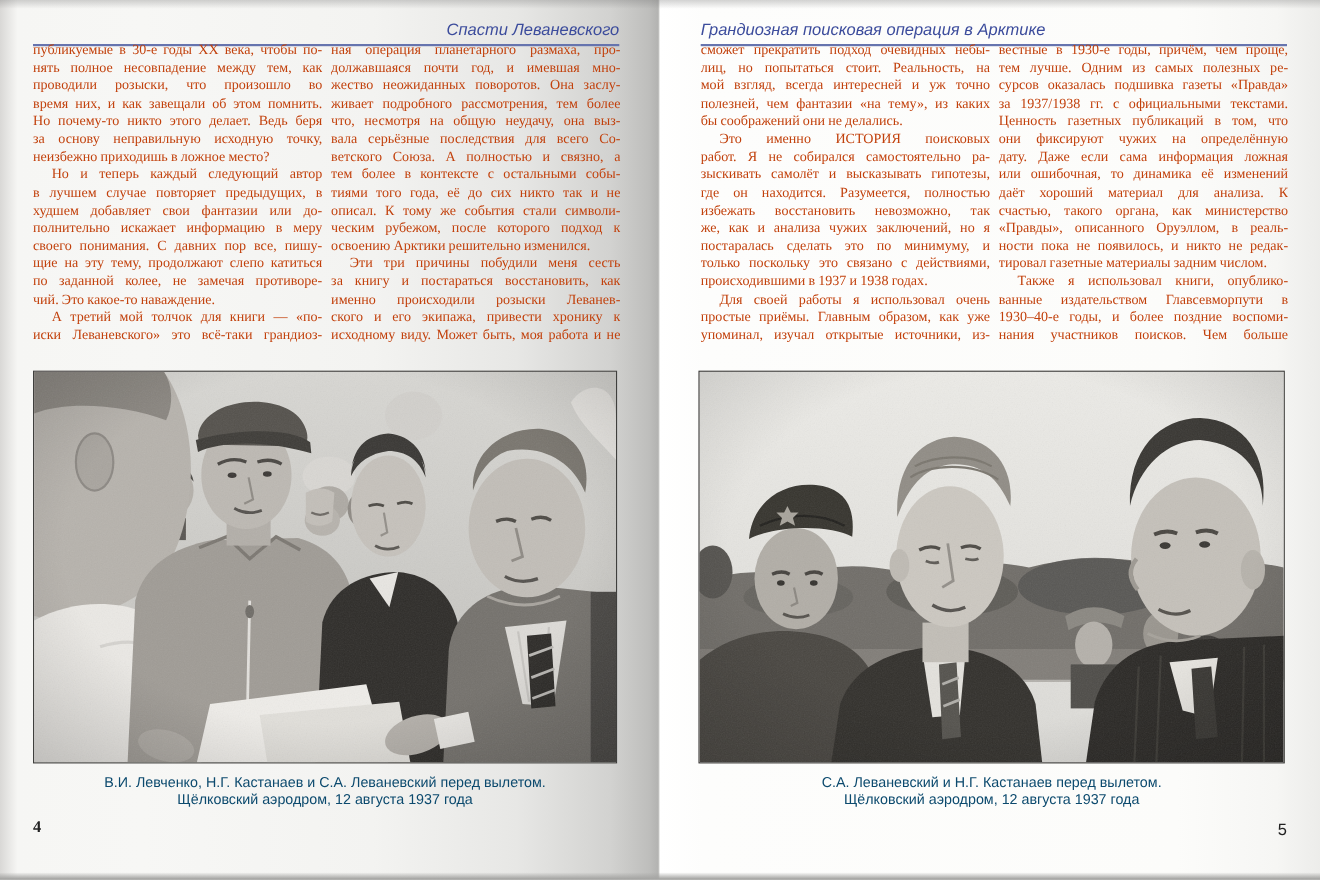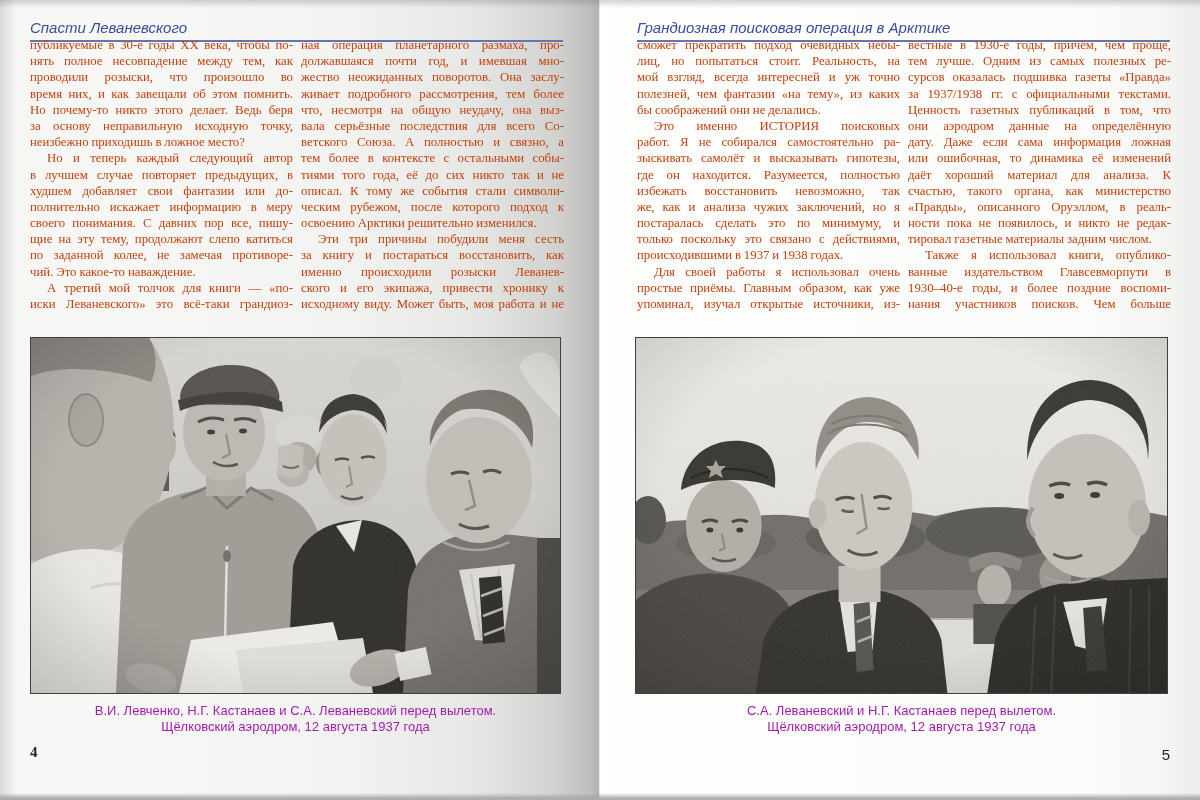--- a/index.html
+++ b/index.html
@@ -11,32 +11,32 @@
                 #e7e7e5 470px,#d2d2d0 555px,#bebebc 590px,#b2b2b0 599px);}
   .page-right{left:599px;width:601px;border-left:1px solid #e9e9e7;box-sizing:border-box;
      background:linear-gradient(90deg,#ffffff 0px,#fdfdfc 40px,#fcfcfa 470px,#f6f6f4 560px,#ececea 601px);}
   .edge-top{position:absolute;left:0;top:0;width:1200px;height:8px;
      background:linear-gradient(180deg,rgba(110,110,110,.30),rgba(110,110,110,0));}
   .edge-bottom{position:absolute;left:0;bottom:0;width:1200px;height:7px;
      background:linear-gradient(180deg,rgba(120,120,120,0),#a5a5a3 85%,#b9b9b7 100%);}
 
   .hdr{position:absolute;top:19px;width:533px;font:italic 15px/18px "Liberation Sans",sans-serif;
        color:#3c4c9c;padding-bottom:3px;border-bottom:2px solid #6674ae;}
-  .hdr-l{left:30px;text-align:left;}
+  .hdr-l{left:30px;text-align:right;}
   .hdr-r{left:38px;text-align:left;}
 
   .col{position:absolute;top:37px;width:263px;color:#c2410c;}
   .line{height:16.2px;line-height:16.2px;font-size:12.8px;overflow:hidden;word-spacing:-0.3px;}
   .jl{text-align:justify;text-align-last:justify;}
   .ind{text-indent:17px;}
 
   .photo{position:absolute;top:337px;height:357px;border:1px solid #3f3f3d;box-sizing:border-box;
          background:#cfcecb;}
   .photo svg{display:block;width:100%;height:100%;}
-  .caption{position:absolute;top:703px;text-align:center;color:#a21caf;
+  .caption{position:absolute;top:703px;text-align:center;color:#0c4a6e;
            font:13px/16px "Liberation Sans",sans-serif;}
   .pn{position:absolute;color:#222;}
   .pn-l{left:30px;top:744px;font:bold 15px "Liberation Serif",serif;}
   .pn-r{left:38px;top:746px;width:533px;text-align:right;font:15px "Liberation Sans",sans-serif;}
 </style>
 </head>
 <body>
 
 <div>
   <div class="page page-left"></div>
@@ -219,21 +219,21 @@
         <div class="line jl ind">Для своей работы я использовал очень</div>
         <div class="line jl">простые приёмы. Главным образом, как уже</div>
         <div class="line jl">упоминал, изучал открытые источники, из-</div>
       </div>
     <div class="col" style="left:309px">
         <div class="line jl">вестные в 1930-е годы, причём, чем проще,</div>
         <div class="line jl">тем лучше. Одним из самых полезных ре-</div>
         <div class="line jl">сурсов оказалась подшивка газеты «Правда»</div>
         <div class="line jl">за 1937/1938 гг. с официальными текстами.</div>
         <div class="line jl">Ценность газетных публикаций в том, что</div>
-        <div class="line jl">они аэродром данные на определённую</div>
+        <div class="line jl">они фиксируют чужих на определённую</div>
         <div class="line jl">дату. Даже если сама информация ложная</div>
         <div class="line jl">или ошибочная, то динамика её изменений</div>
         <div class="line jl">даёт хороший материал для анализа. К</div>
         <div class="line jl">счастью, такого органа, как министерство</div>
         <div class="line jl">«Правды», описанного Оруэллом, в реаль-</div>
         <div class="line jl">ности пока не появилось, и никто не редак-</div>
         <div class="line">тировал газетные материалы задним числом.</div>
         <div class="line jl ind">Также я использовал книги, опублико-</div>
         <div class="line jl">ванные издательством Главсевморпути в</div>
         <div class="line jl">1930–40-е годы, и более поздние воспоми-</div>

